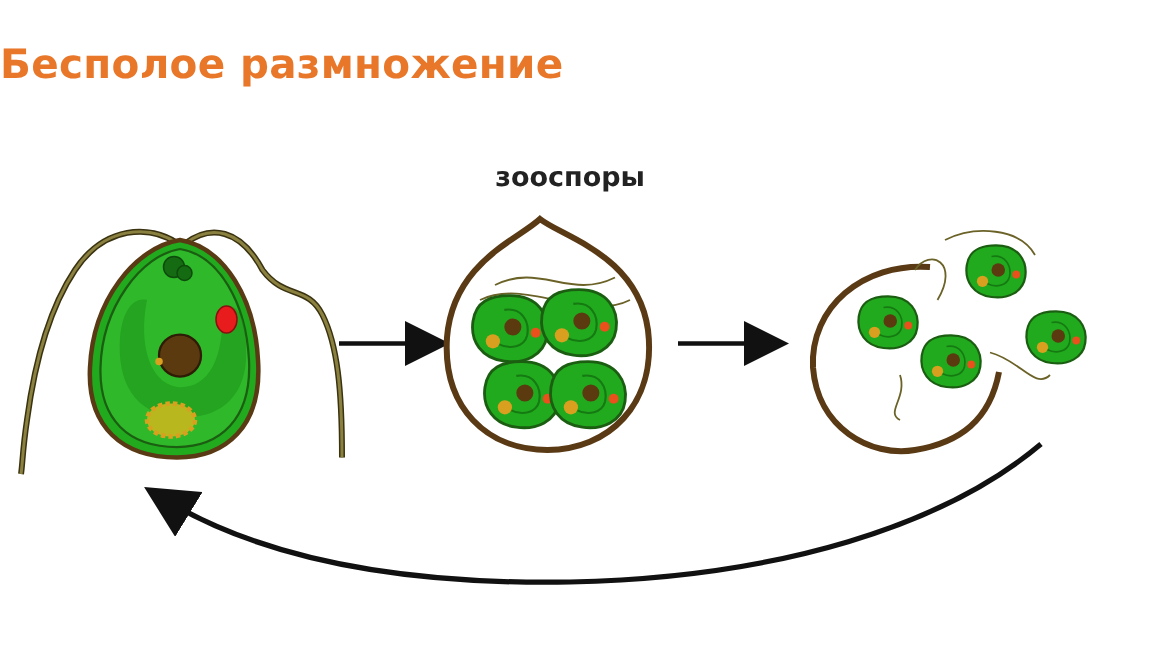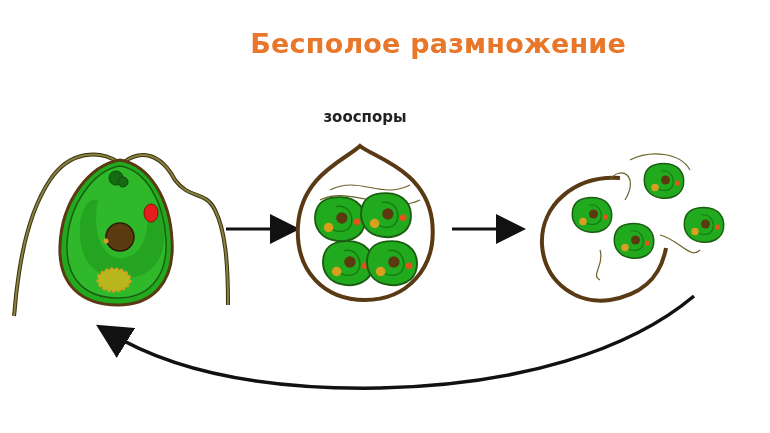--- a/index.html
+++ b/index.html
@@ -1,18 +1,18 @@
 <!DOCTYPE html>
 <html><head>
 <meta charset="utf-8">
 <style>
   html, body { margin:0; padding:0; background:#ffffff; }
   body { width:770px; height:433px; position:relative; overflow:hidden; font-family:"DejaVu Sans", sans-serif; }
-  .title { position:absolute; left:0; width:626px; top:28px; text-align:right; font-size:27px; font-weight:bold; letter-spacing:0.2px; }
-  .label { position:absolute; left:300px; width:130px; top:108px; text-align:center; font-size:15px; font-weight:bold; color:#222; }
+  .title { position:absolute; left:0; width:626px; top:28px; text-align:left; font-size:27px; font-weight:bold; letter-spacing:0.2px; }
+  .label { position:absolute; left:300px; width:130px; top:108px; text-align:right; font-size:18px; font-weight:bold; color:#222; }
   svg.stage { position:absolute; left:0; top:0; }
 </style>
 </head>
 <body>
 
 <div class="title" style="color: rgb(232, 119, 42);">Бесполое размножение</div>
 <div class="label">зооспоры</div>
 
 <svg class="stage" width="770" height="433" viewBox="0 0 770 433">
   <defs>

